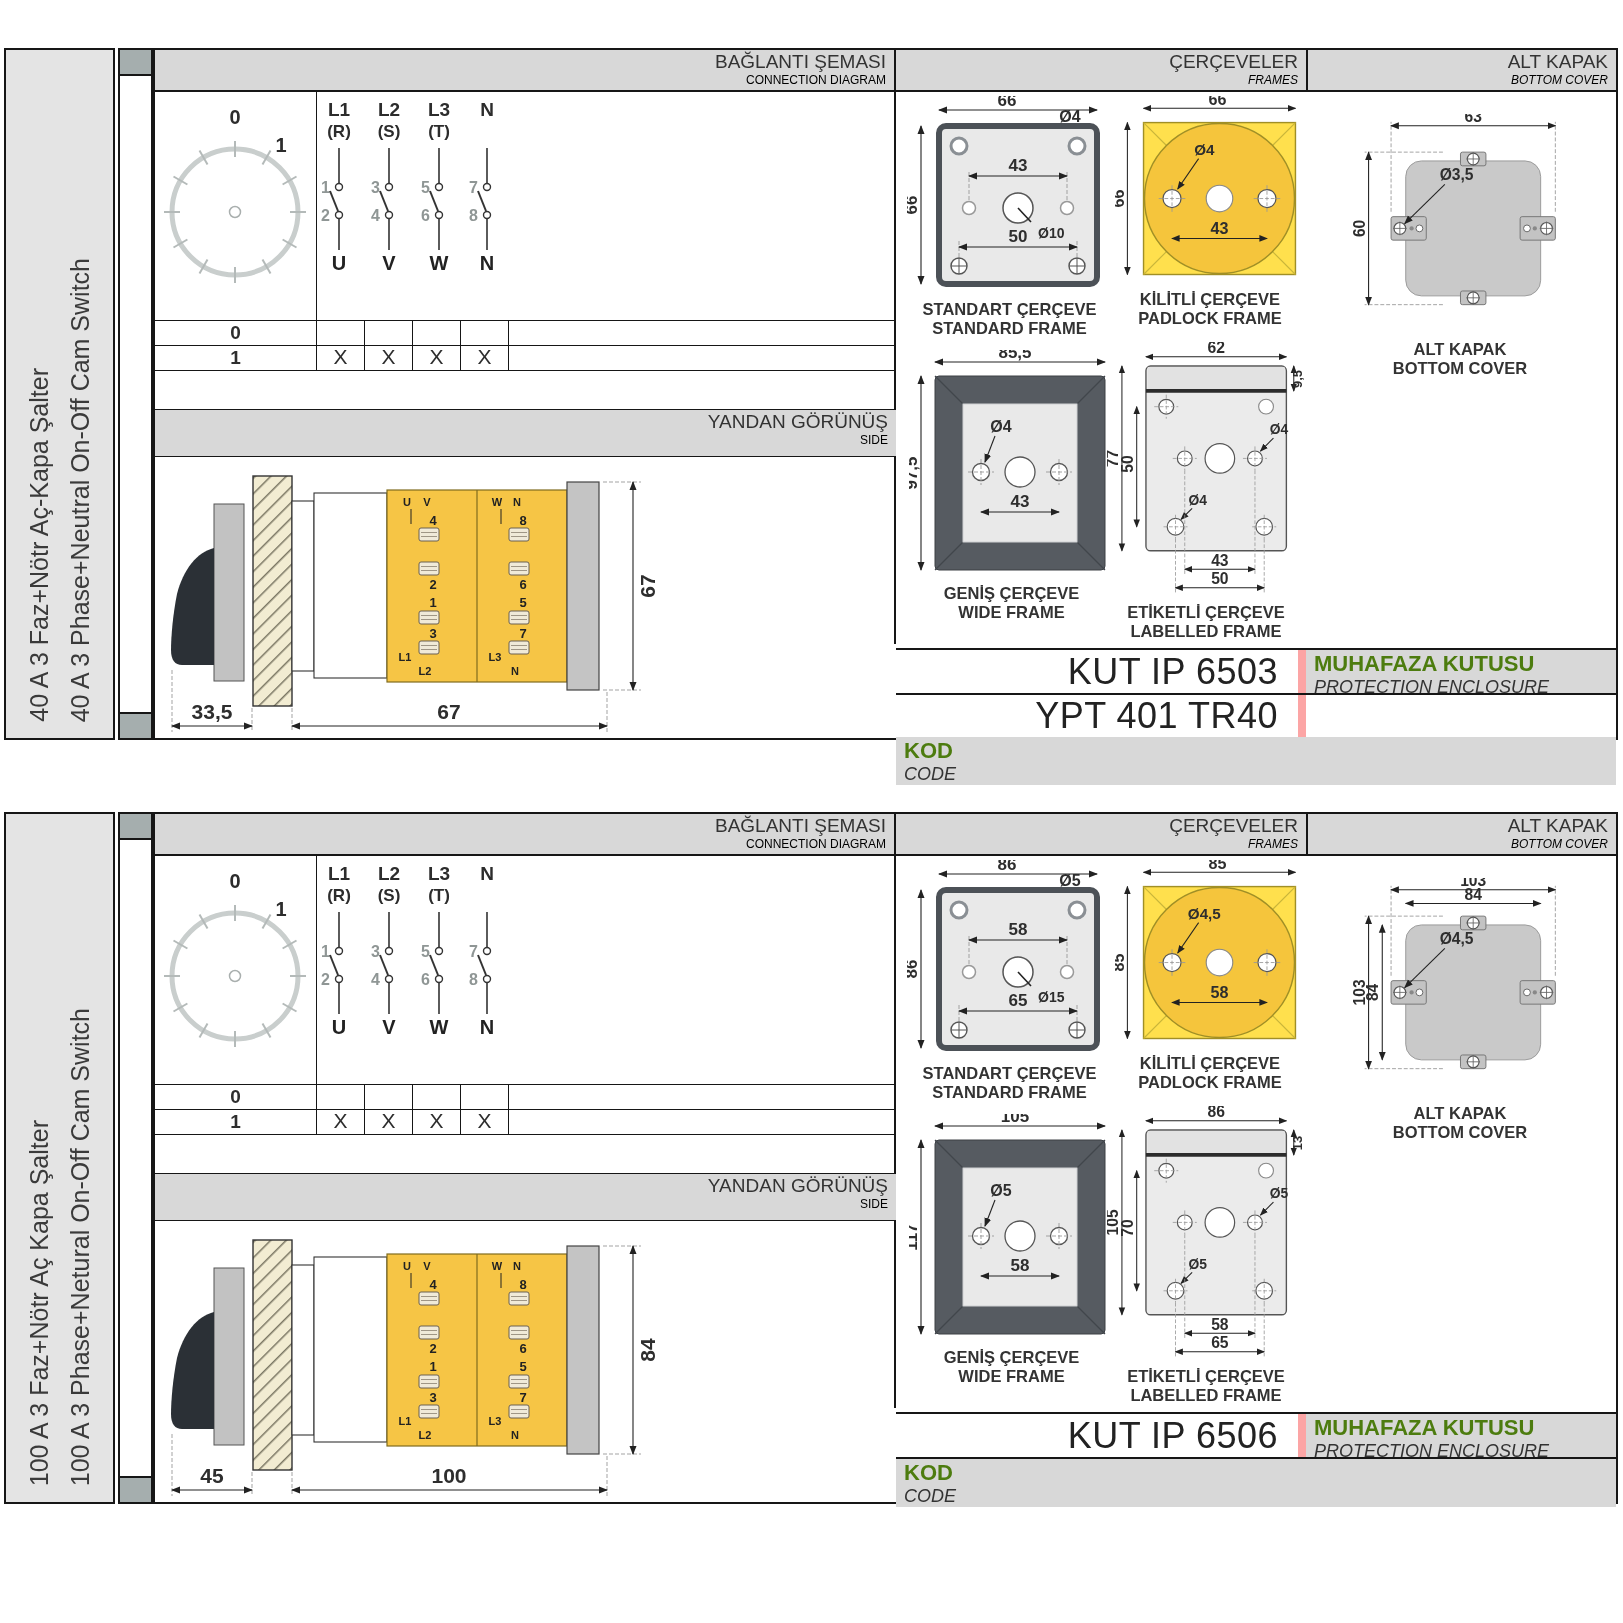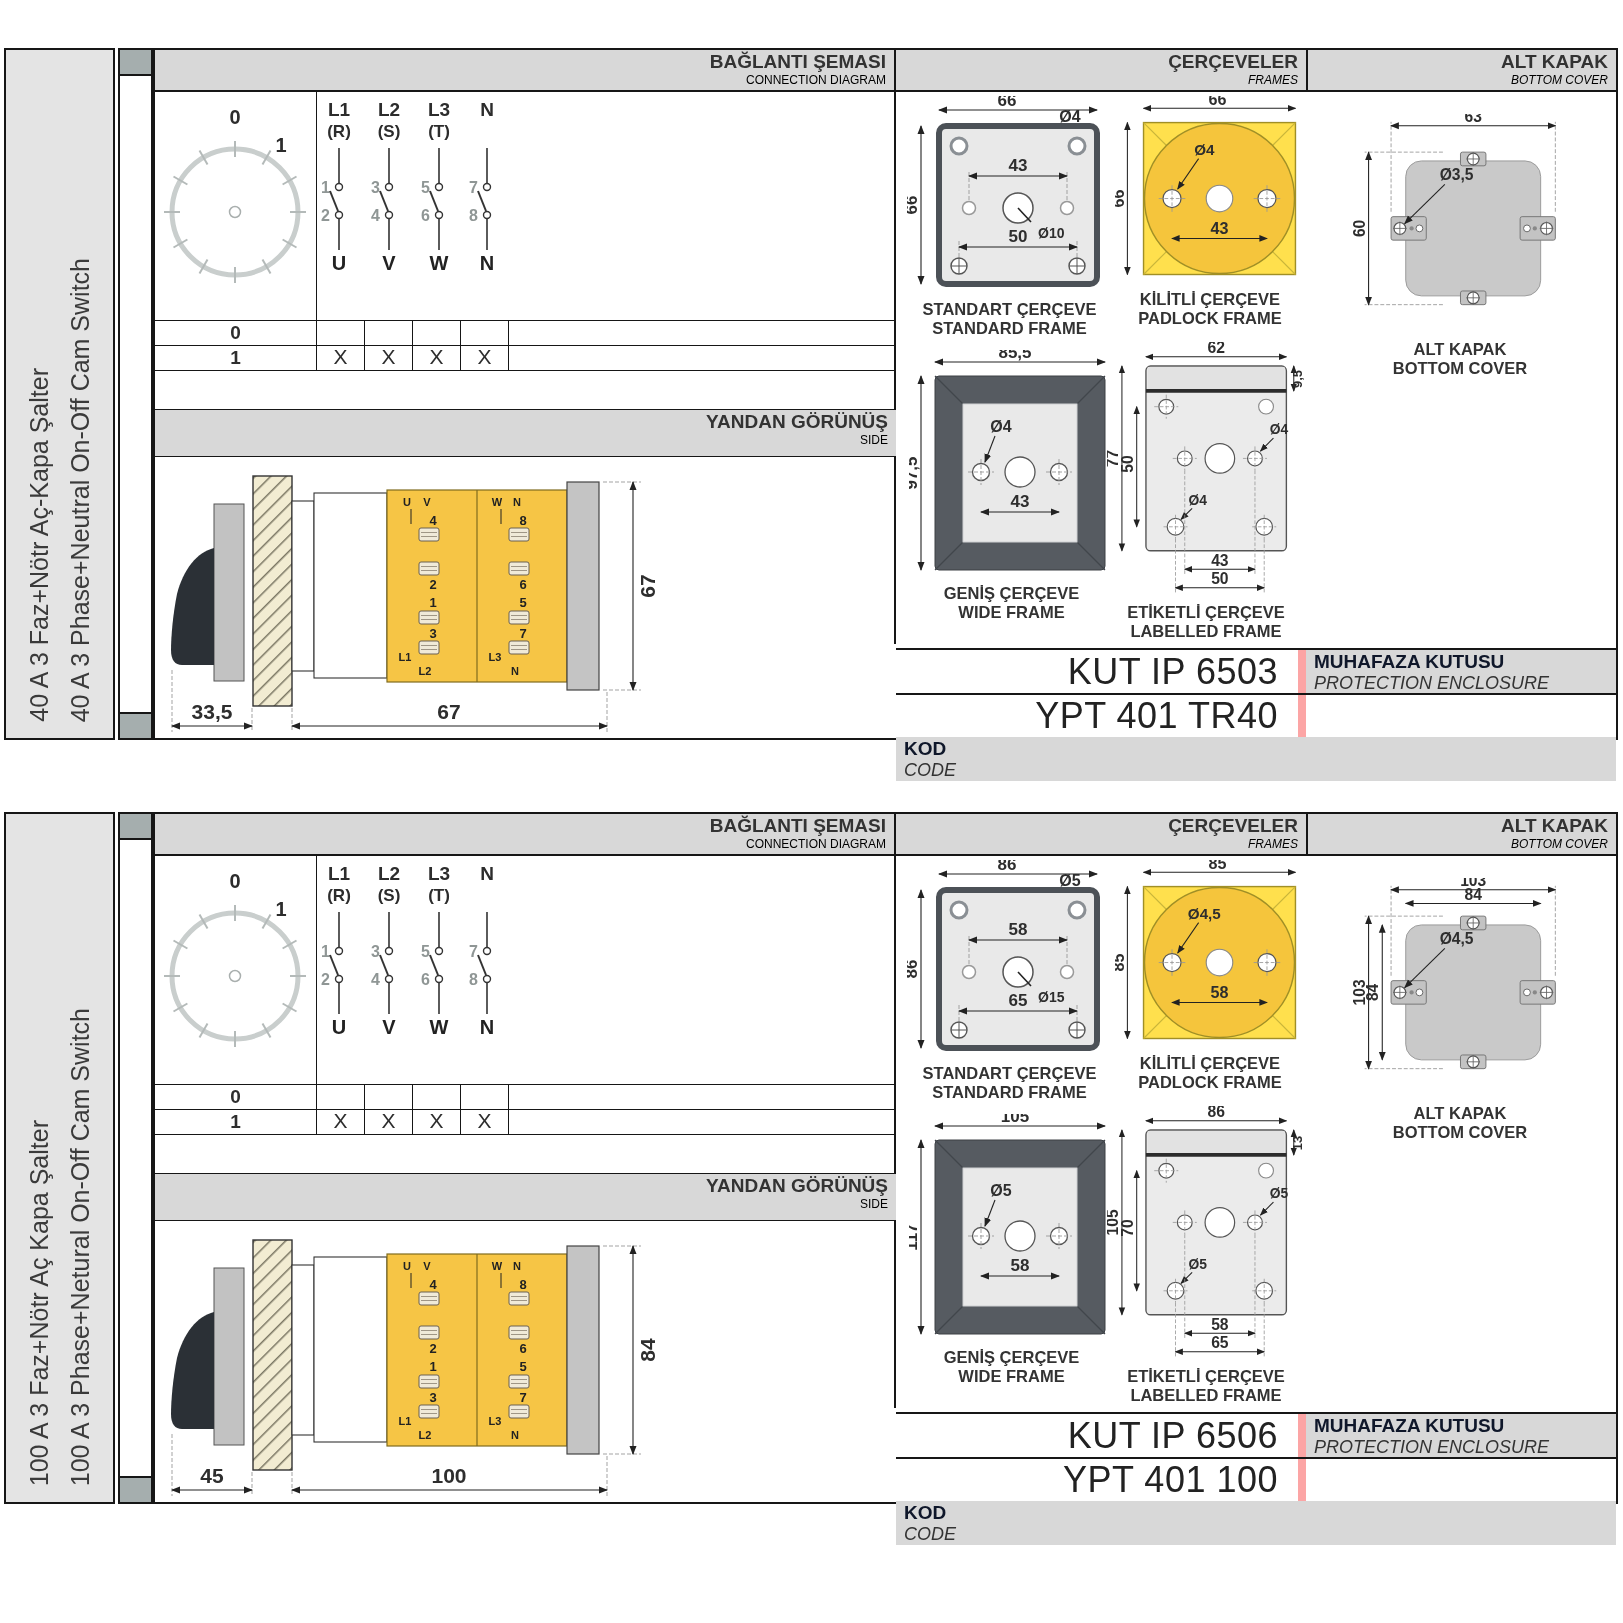--- a/index.html
+++ b/index.html
@@ -12,21 +12,21 @@
   .spine{position:absolute;left:114px;top:0;width:35px;height:100%;border:2px solid #161616;box-sizing:border-box;background:#fff;}
   .spine .sq{position:absolute;left:0;width:100%;height:26px;background:#a5aeae;box-sizing:border-box;}
   .spine .sq.t{top:0;border-bottom:2px solid #161616;}
   .spine .sq.b{bottom:0;border-top:2px solid #161616;}
   .main{position:absolute;left:149px;top:0;width:1465px;height:100%;border:2px solid #161616;box-sizing:border-box;background:#fff;}
   .hband{position:absolute;top:0;left:0;right:0;height:42px;background:#d8d8d8;border-bottom:2px solid #161616;display:flex;box-sizing:border-box;}
   .hsec{box-sizing:border-box;padding:1px 8px 0 0;text-align:right;}
   .hsec.conn{width:741px;border-right:2px solid #161616;}
   .hsec.frames{width:412px;border-right:2px solid #161616;}
   .hsec.cover{flex:1;}
-  .h-tr{font-weight:bold;font-size:19px;color:#333;}
+  .h-tr{font-weight:normal;font-size:19px;color:#333;}
   .h-en{font-size:12px;color:#000000;}
   .it{font-style:italic;}
   .vline{position:absolute;top:42px;width:2px;background:#161616;}
   .vl1{left:739px;bottom:94px;}
   .dialbox{position:absolute;left:0;top:42px;width:162px;height:228px;border-right:1.5px solid #161616;box-sizing:border-box;}
   .contactsbox{position:absolute;left:162px;top:42px;width:575px;height:228px;}
   .ctable{position:absolute;left:0;top:270px;width:741px;border-bottom:1.5px solid #161616;box-sizing:border-box;}
   .trow{display:flex;height:25px;border-top:1.5px solid #161616;box-sizing:border-box;}
   .tl{width:162px;text-align:center;font-weight:bold;font-size:19px;line-height:23px;border-right:1.5px solid #161616;box-sizing:border-box;}
   .tc{width:48px;text-align:center;font-size:21px;line-height:22px;border-right:1.5px solid #161616;box-sizing:border-box;}
@@ -38,21 +38,21 @@
   .fig-std{left:752px;top:46px;width:205px;}
   .fig-pad{left:960px;top:46px;width:190px;}
   .fig-wide{left:754px;top:300px;width:205px;}
   .fig-lab{left:952px;top:292px;width:198px;}
   .fig-cov{left:1190px;top:64px;width:230px;}
   .encl-row{position:absolute;left:741px;width:720px;height:45px;border-top:2px solid #161616;display:flex;box-sizing:border-box;}
   .er1{top:598px;}
   .er2{top:643px;flex-direction:column;}
   .encl-val{width:410px;border-right:8px solid #fca5a5;box-sizing:border-box;display:flex;align-items:center;justify-content:flex-end;padding-right:20px;font-size:36px;color:#222;letter-spacing:.5px;}
   .encl-lab{flex:1;background:#d8d8d8;padding:0 8px;box-sizing:border-box;}
-  .el1{font-weight:bold;font-size:19px;color:#0f172a;margin-top:1px;}
+  .el1{font-weight:bold;font-size:22px;color:#4d7c0f;margin-top:1px;}
   .el2{font-style:italic;font-size:18px;color:#333;}
   svg text{font-family:"Liberation Sans",sans-serif;}
   .dim{stroke:#222;stroke-width:1.1;}
   .ext{stroke:#999;stroke-width:.9;stroke-dasharray:4 2;}
   .dimt{font-weight:bold;fill:#2e2e2e;}
 </style>
 </head>
 <body>
 
 <svg width="0" height="0" style="position:absolute" aria-hidden="true">
@@ -891,21 +891,20 @@
     </div>
 
     <div class="encl-row er1">
       <div class="encl-val">KUT IP 6506</div>
       <div class="encl-lab">
         <div class="el1">MUHAFAZA KUTUSU</div>
         <div class="el2">PROTECTION ENCLOSURE</div>
       </div>
     </div>
     <div class="encl-row er2">
-      <div class="encl-val">YPT 401 100</div>
       <div class="encl-lab">
         <div class="el1">KOD</div>
         <div class="el2">CODE</div>
       </div>
     </div>
 
   </div>
 </section>
 </div>
 

